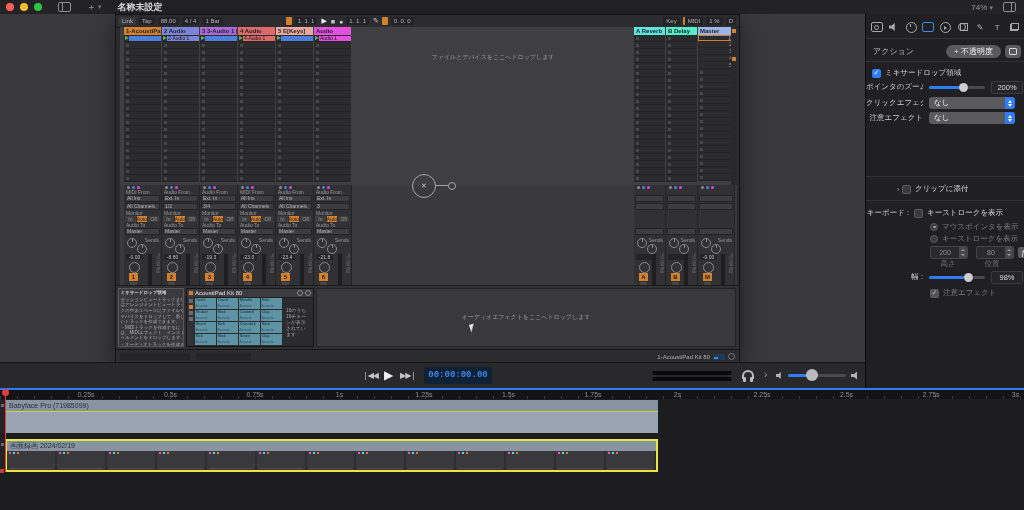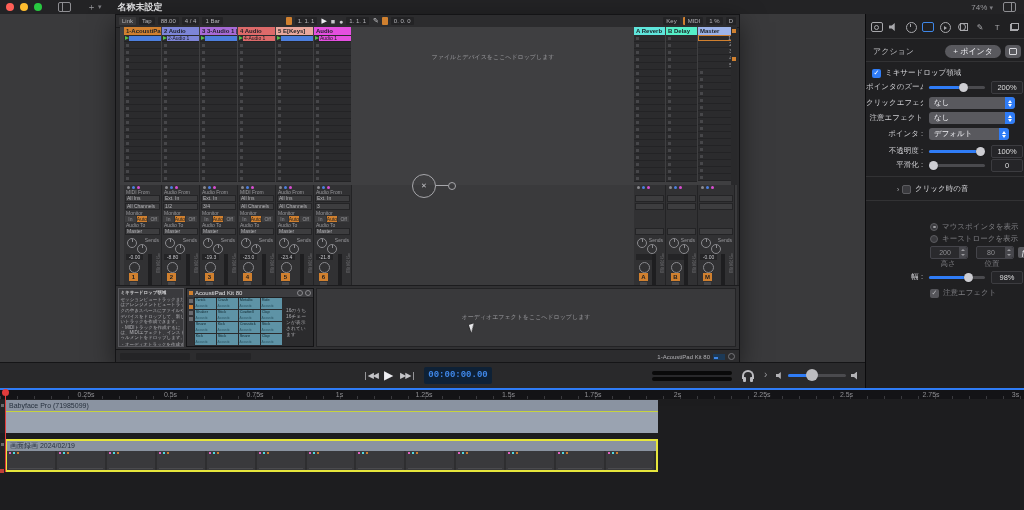--- a/index.html
+++ b/index.html
@@ -1306,21 +1306,21 @@
         </div>
         <div class="rp-tab">✎</div>
         <div class="rp-tab">T</div>
         <div class="rp-tab">
           <span class="ic-wins"></span>
         </div>
       </div>
     <div class="rp-divider abs" style="top:24px"></div>
     <div id="rp-header" class="abs">
       <span id="rp-sec-title">アクション</span>
-      <span id="rp-action">+ ポインタ</span>
+      <span id="rp-action">+ 不透明度</span>
       <span id="rp-gear"></span>
     </div>
     <div class="rp-divider abs" style="top:47px"></div>
 
     <div class="r-row abs" style="top:52px;padding-left:6px">
       <span class="cbx on">✓</span>
       <span class="cbx-label">ミキサードロップ領域</span>
     </div>
 
     <div class="r-row abs" style="top:66px">
@@ -1342,58 +1342,38 @@
     </div>
 
     <div class="r-row abs" style="top:97px">
       <span class="r-label">注意エフェクト</span>
       <span class="dropdown">
           <span class="dv">なし</span>
           <span class="stepper"></span>
         </span>
     </div>
 
-    <div class="r-row abs" style="top:113px">
-      <span class="r-label">ポインタ :</span>
-      <span class="dropdown" style="width:80px">
-          <span class="dv">デフォルト</span>
-          <span class="stepper"></span>
-        </span>
-    </div>
-
-    <div class="r-row abs" style="top:130px">
-      <span class="r-label">不透明度 :</span>
-      <span class="slider">
-          <span class="track"></span>
-          <span class="fill" style="width: 51.52px;"></span>
-          <span class="kn" style="left: 47px;"></span>
-        </span>
-      <span class="valbox">100%</span>
-    </div>
-
-    <div class="r-row abs" style="top:144px">
-      <span class="r-label">平滑化 :</span>
-      <span class="slider">
-          <span class="track"></span>
-          <span class="fill" style="width: 2.24px;"></span>
-          <span class="kn" style="left: 0px;"></span>
-        </span>
-      <span class="valbox">0</span>
-    </div>
+
+
 
     <div class="rp-divider abs" style="top:162px"></div>
 
     <div class="r-row abs" style="top:168px;padding-left:28px">
       <span class="disclosure">›</span>
       <span class="cbx off"></span>
-      <span class="cbx-label">クリック時の音</span>
+      <span class="cbx-label">クリップに添付</span>
     </div>
 
     <div class="rp-divider abs" style="top:186px"></div>
 
+    <div class="r-row abs" style="top:192px">
+      <span class="r-label" style="width:43px">キーボード :</span>
+      <span class="cbx off" style="margin-left:5px"></span>
+      <span class="cbx-label">キーストロークを表示</span>
+    </div>
 
     <div class="r-row abs" style="top:207px;height:11px;padding-left:64px">
       <span class="radio sel"></span>
       <span class="cbx-label dim">マウスポインタを表示</span>
     </div>
     <div class="r-row abs" style="top:219px;height:11px;padding-left:64px">
       <span class="radio"></span>
       <span class="cbx-label dim">キーストロークを表示</span>
     </div>
 

